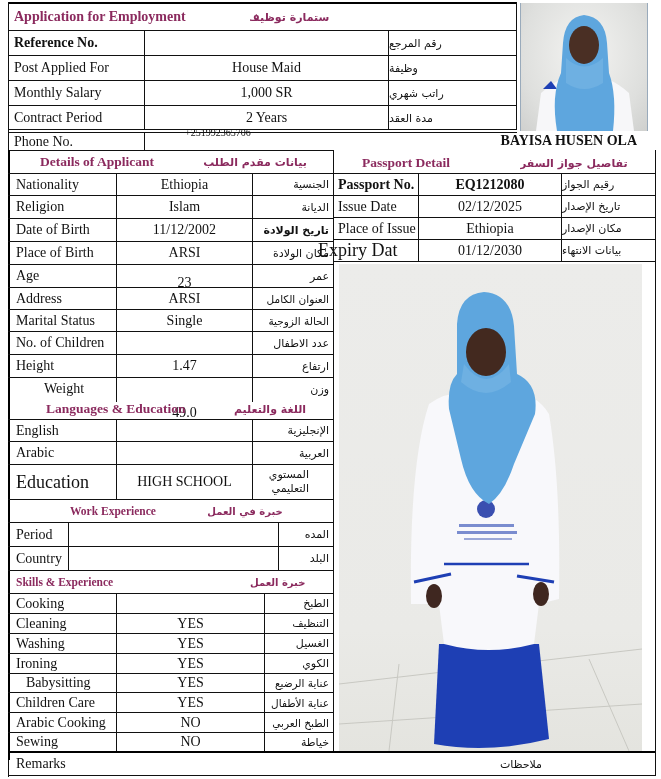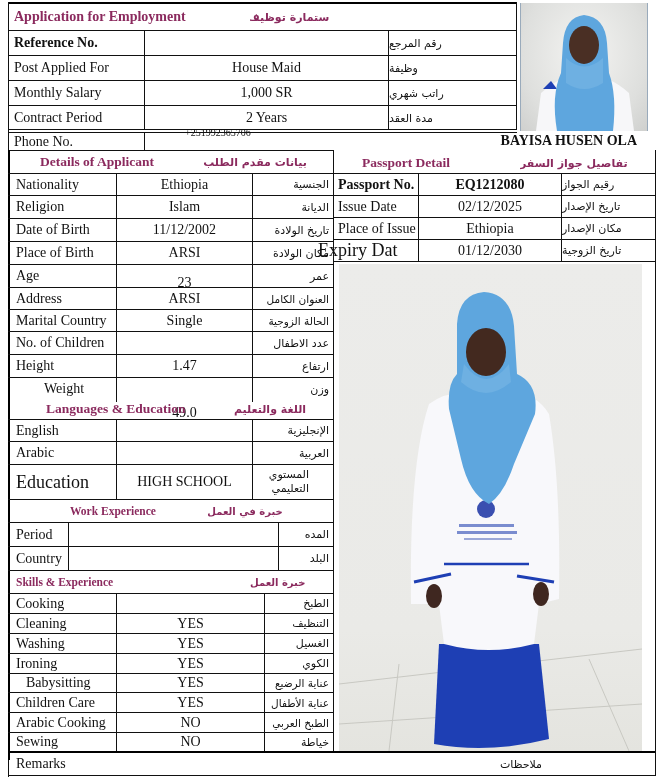--- a/index.html
+++ b/index.html
@@ -89,39 +89,39 @@
 <div class="cell ar-l" style="left:253px; top:174px; width:80px; height:21px;">الجنسية</div>
 <div class="hline" style="left:8px; top:195px; width:325px;"></div>
 
 <div class="cell en" style="left:10px; top:196px; width:106px; height:22px; font-size:14px;">Religion</div>
 <div class="cell ctr" style="left:117px; top:196px; width:135px; height:22px; font-size:14px;">Islam</div>
 <div class="cell ar-l" style="left:253px; top:196px; width:80px; height:22px;">الديانة</div>
 <div class="hline" style="left:8px; top:218px; width:325px;"></div>
 
 <div class="cell en" style="left:10px; top:219px; width:106px; height:22px; font-size:14px;">Date of Birth</div>
 <div class="cell ctr" style="left:117px; top:219px; width:135px; height:22px; font-size:14px;">11/12/2002</div>
-<div class="cell ar-l" style="left:253px; top:219px; width:80px; height:22px;">تاريخ الولادة</div>
+<div class="cell ar-l" style="left:253px; top:219px; width:80px; height:22px;font-weight:bold;">تاريخ الولادة</div>
 <div class="hline" style="left:8px; top:241px; width:325px;"></div>
 
 <div class="cell en" style="left:10px; top:242px; width:106px; height:22px; font-size:14px;">Place of Birth</div>
 <div class="cell ctr" style="left:117px; top:242px; width:135px; height:22px; font-size:14px;">ARSI</div>
 <div class="cell ar-l" style="left:253px; top:242px; width:80px; height:22px;">مكان الولادة</div>
 <div class="hline" style="left:8px; top:264px; width:325px;"></div>
 
 <div class="cell en" style="left:10px; top:265px; width:106px; height:22px; font-size:14px;">Age</div>
 <div class="cell ctr" style="left:117px; top:265px; width:135px; height:22px; font-size:14px;margin-top:7px;">23</div>
 <div class="cell ar-l" style="left:253px; top:265px; width:80px; height:22px;">عمر</div>
 <div class="hline" style="left:8px; top:287px; width:325px;"></div>
 
 <div class="cell en" style="left:10px; top:288px; width:106px; height:21px; font-size:14px;">Address</div>
 <div class="cell ctr" style="left:117px; top:288px; width:135px; height:21px; font-size:14px;">ARSI</div>
 <div class="cell ar-l" style="left:253px; top:288px; width:80px; height:21px; font-size:10.5px;">العنوان الكامل</div>
 <div class="hline" style="left:8px; top:309px; width:325px;"></div>
 
-<div class="cell en" style="left:10px; top:310px; width:106px; height:21px; font-size:14px;">Marital Country</div>
+<div class="cell en" style="left:10px; top:310px; width:106px; height:21px; font-size:14px;">Marital Status</div>
 <div class="cell ctr" style="left:117px; top:310px; width:135px; height:21px; font-size:14px;">Single</div>
 <div class="cell ar-l" style="left:253px; top:310px; width:80px; height:21px; font-size:10.5px;">الحالة الزوجية</div>
 <div class="hline" style="left:8px; top:331px; width:325px;"></div>
 
 <div class="cell en" style="left:10px; top:332px; width:106px; height:22px; font-size:14px;">No. of Children</div>
 <div class="cell ctr" style="left:117px; top:332px; width:135px; height:22px; font-size:14px;"></div>
 <div class="cell ar-l" style="left:253px; top:332px; width:80px; height:22px;">عدد الاطفال</div>
 <div class="hline" style="left:8px; top:354px; width:325px;"></div>
 
 <div class="cell en" style="left:10px; top:355px; width:106px; height:22px; font-size:14px;">Height</div>
@@ -243,21 +243,21 @@
 <div class="cell ar" style="left:562px; top:196px; width:93px; height:21px;">تاريخ الإصدار</div>
 <div class="hline" style="left:333px; top:217px; width:323px;"></div>
 
 <div class="cell en" style="left:334px; top:218px; width:84px; height:21px; font-size:14px; padding-left:4px;">Place of Issue</div>
 <div class="cell ctr" style="left:419px; top:218px; width:142px; height:21px; font-size:14px;">Ethiopia</div>
 <div class="cell ar" style="left:562px; top:218px; width:93px; height:21px;">مكان الإصدار</div>
 <div class="hline" style="left:333px; top:239px; width:323px;"></div>
 
 <div class="cell en" style="left:314px; top:240px; width:84px; height:21px; font-size:18px; padding-left:4px;">Expiry Date</div>
 <div class="cell ctr" style="left:419px; top:240px; width:142px; height:21px; font-size:14px;">01/12/2030</div>
-<div class="cell ar" style="left:562px; top:240px; width:93px; height:21px;">تاريخ الزوجية</div>
+<div class="cell ar" style="left:562px; top:240px; width:93px; height:21px;">بيانات الانتهاء</div>
 <div class="hline" style="left:333px; top:261px; width:323px;"></div>
 
 <div class="photo" style="left:339px; top:264px; width:303px; height:487px; background: linear-gradient(180deg, #ececea 0%, #eaeae7 75%, #e4e4df 100%);">
   <svg width="303" height="487" viewBox="0 0 303 487">
 
     <path d="M0 420 L303 385" stroke="#c8c8c2" stroke-width="1" fill="none"></path>
     <path d="M0 460 L303 440" stroke="#c8c8c2" stroke-width="1" fill="none"></path>
     <path d="M60 400 L50 487" stroke="#c8c8c2" stroke-width="1" fill="none"></path>
     <path d="M250 395 L290 487" stroke="#c8c8c2" stroke-width="1" fill="none"></path>
 

